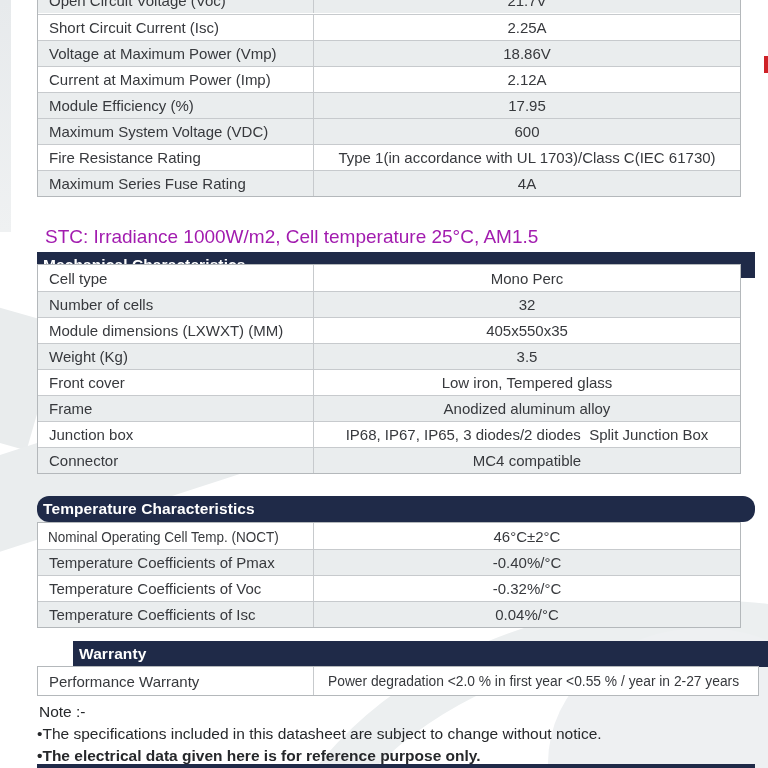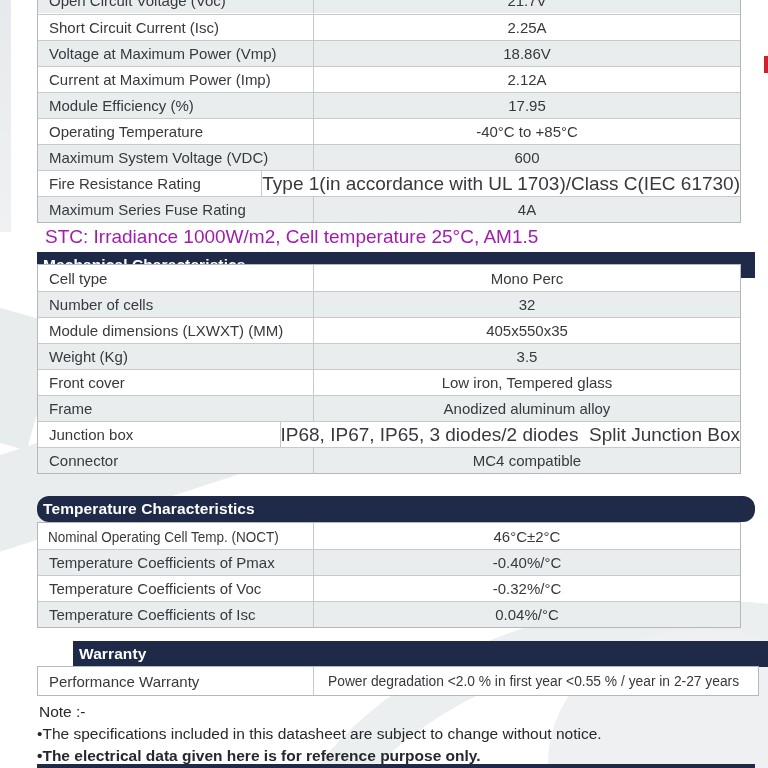--- a/index.html
+++ b/index.html
@@ -28,21 +28,21 @@
   }
   .row{ display:flex; height:26px; box-sizing:border-box;
     border-top:1px solid #c7cacd; background:#fff; }
   .tbl .row:first-child{ border-top:none; }
   .row.g{ background:var(--rowgray,#eaedee); }
   .lbl{ width:275px; box-sizing:border-box; padding-left:11px;
     display:flex; align-items:center; font-size:15px; white-space:nowrap; }
   .val{ flex:1; border-left:1px solid #c7cacd; display:flex; align-items:center;
     justify-content:center; font-size:15px; white-space:pre; }
   .cond{ transform:scaleX(.9); transform-origin:left center; }
-  .val-sm{ font-size:19px; }
+  .val-sm{ font-size:15px; }
   .val-left{ justify-content:flex-start; padding-left:14px; font-size:13.8px; }
 
   .partial{ height:14px; overflow:hidden; }
   .partial .row{ height:26px; margin-top:-13px; border-top:none; }
 
   .tbl-elec{ top:0; border-top:none; }
   .tbl-mech{ top:264px; }
   .tbl-temp{ top:522px; }
   .tbl-warr{ top:666px; width:722px; }
   .tbl-warr .row{ height:28px; }
@@ -94,24 +94,20 @@
       <div class="lbl">Voltage at Maximum Power (Vmp)</div>
       <div class="val">18.86V</div>
     </div>
     <div class="row">
       <div class="lbl">Current at Maximum Power (Imp)</div>
       <div class="val">2.12A</div>
     </div>
     <div class="row g">
       <div class="lbl">Module Efficiency (%)</div>
       <div class="val">17.95</div>
-    </div>
-    <div class="row">
-      <div class="lbl">Operating Temperature</div>
-      <div class="val">-40°C to +85°C</div>
     </div>
     <div class="row g">
       <div class="lbl">Maximum System Voltage (VDC)</div>
       <div class="val">600</div>
     </div>
     <div class="row">
       <div class="lbl">Fire Resistance Rating</div>
       <div class="val val-sm">Type 1(in accordance with UL 1703)/Class C(IEC 61730)</div>
     </div>
     <div class="row g">

